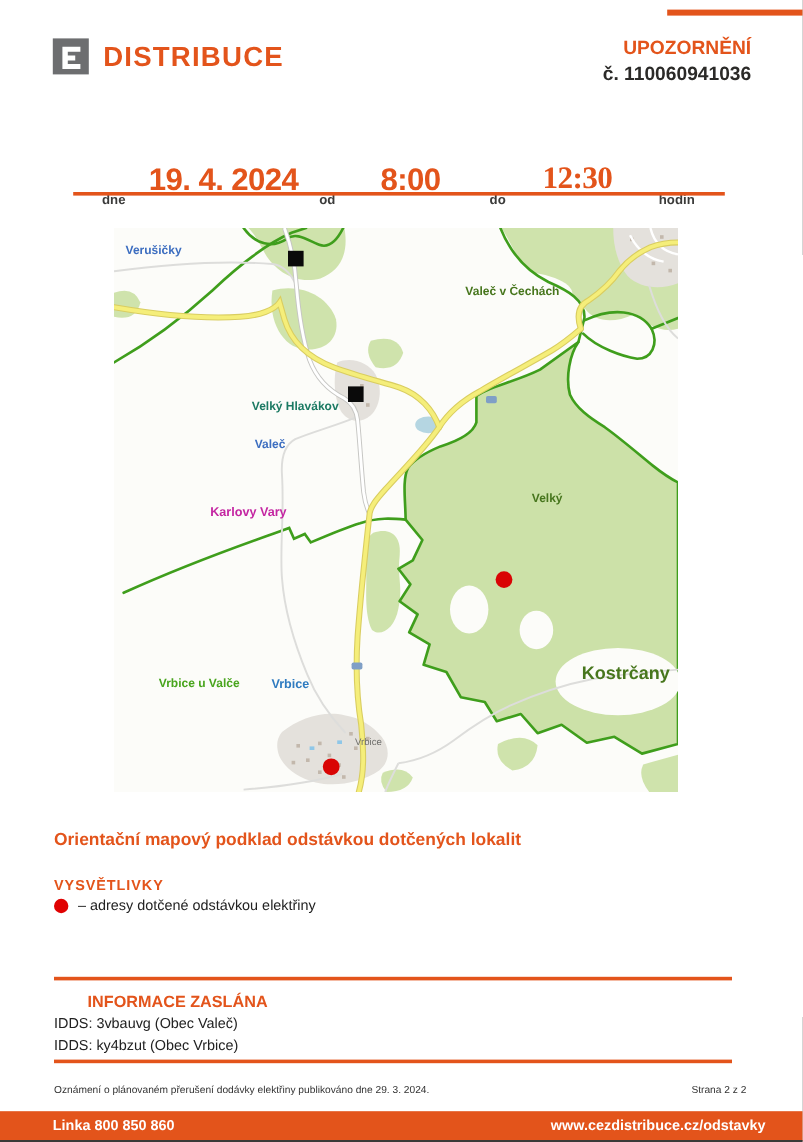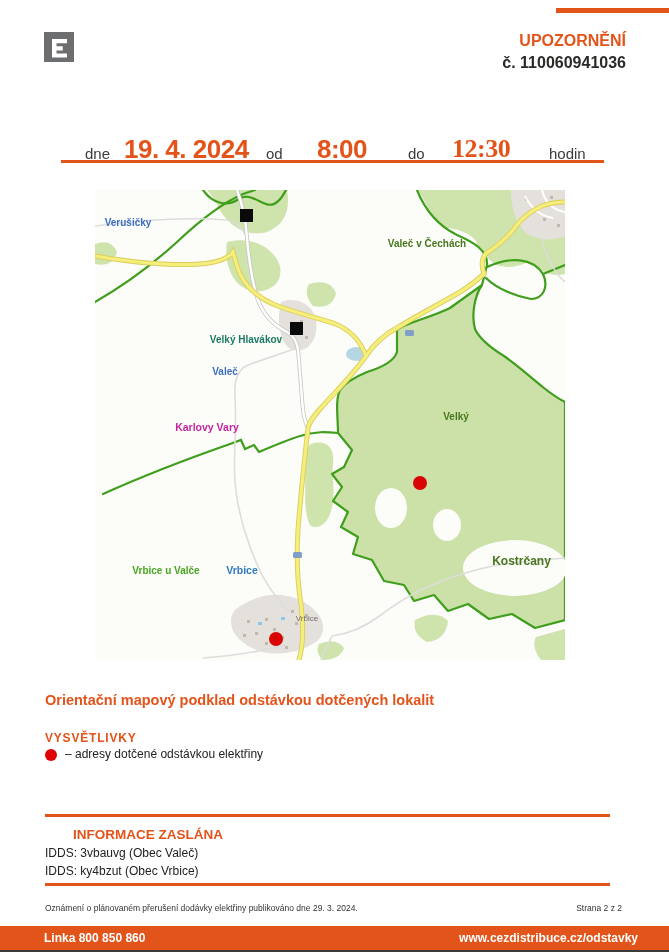--- a/index.html
+++ b/index.html
@@ -7,21 +7,21 @@
         font-family:"Liberation Sans",sans-serif;overflow:hidden;margin:0 auto;}
   
   .logo-box{position:absolute;left:44px;top:32px;width:30px;height:30px;background:#6d6e70;}
   .brand{position:absolute;left:86px;top:34px;font-size:23px;font-weight:bold;
          color:#e3541b;letter-spacing:1px;}
   .topline{position:absolute;left:556px;top:8px;width:113px;height:5px;background:#e3541b;}
   .notice{position:absolute;right:43px;top:30px;text-align:right;font-weight:bold;
           font-size:16px;line-height:21.5px;color:#e3541b;}
   .notice .num{color:#2b2a28;}
   
-  .sched-small{position:absolute;top:145px;font-size:15px;font-weight:normal;color:#3b3b3a;}
+  .sched-small{position:absolute;top:161px;font-size:11px;font-weight:bold;color:#3b3b3a;}
   .sched-big{position:absolute;top:134px;font-size:26px;font-weight:bold;color:#e3541b;letter-spacing:-0.5px;}
   .sched-rule{position:absolute;left:61px;top:160px;width:543px;height:3px;background:#e3541b;}
   
   .map{position:absolute;left:95px;top:190px;width:470px;height:470px;background:#fcfcf9;overflow:hidden;}
   .map svg{position:absolute;left:0;top:0;}
   .mlabel{position:absolute;transform:translate(-50%,-50%);white-space:nowrap;
           font-size:10px;font-weight:bold;}
   .marker-sq{position:absolute;width:13px;height:13px;background:#0a0a0a;}
   .marker-dot{position:absolute;width:14px;height:14px;border-radius:50%;background:#d90404;}
   
@@ -48,20 +48,21 @@
 </head>
 <body>
 
 <div class="page">
 
   <div class="logo-box">
     <svg width="30" height="30" viewBox="0 0 30 30">
       <path d="M8,7 h15 v4.2 h-10.5 v3 h6.2 v4.2 h-6.2 v3 h10.5 v4.2 h-15 z" fill="#ffffff"></path>
     </svg>
   </div>
+  <div class="brand">DISTRIBUCE</div>
   <div class="topline"></div>
 
   <div class="notice">
     <div>UPOZORNĚNÍ</div>
     <div class="num">č. 110060941036</div>
   </div>
 
   <span class="sched-small" style="left:85px;">dne</span>
   <span class="sched-big" style="left:124px;">19. 4. 2024</span>
   <span class="sched-small" style="left:266px;">od</span>
@@ -159,29 +160,29 @@
       <g fill="none" stroke="#f5ee7a" stroke-width="3.2" stroke-linecap="round">
         <path d="M0,66 C35,72 75,76 105,74 C122,73 134,68 138,62 L142,76 C148,96 162,108 183,116 C202,123 222,128 238,133 C255,139 266,152 271,166"></path>
         <path d="M271,166 C280,152 292,143 305,136 C325,124 348,112 365,102 C375,96 382,90 389,84"></path>
         <path d="M389,84 C385,72 388,64 396,60 C406,53 414,46 421,36 C428,27 438,20 447,16 C455,13 462,12 470,12"></path>
         <path d="M271,166 C258,185 240,202 226,218 C218,227 214,232 213,238 C210,265 206,300 203,340 C201,372 203,396 206,414 C208,436 209,452 204,470"></path>
       </g>
       <rect x="310" y="140" width="9" height="6" rx="1.5" fill="#7f9fc6"></rect>
       <rect x="198" y="362" width="9" height="6" rx="1.5" fill="#7f9fc6"></rect>
     </svg>
 
-    <span class="mlabel" style="left:33px;top:19px;color:#3d6ec0;margin-top:13px;">Verušičky</span>
+    <span class="mlabel" style="left:33px;top:19px;color:#3d6ec0;">Verušičky</span>
     <span class="mlabel" style="left:332px;top:53px;color:#47761d;">Valeč v Čechách</span>
     <span class="mlabel" style="left:151px;top:149px;color:#1c7a63;">Velký Hlavákov</span>
     <span class="mlabel" style="left:130px;top:181px;color:#3d6ec0;">Valeč</span>
     <span class="mlabel" style="left:112px;top:237px;color:#c426a2;font-size:10.5px;">Karlovy Vary</span>
     <span class="mlabel" style="left:361px;top:226px;color:#47761d;">Velký</span>
     <span class="mlabel" style="left:71px;top:380px;color:#49a51e;">Vrbice u Valče</span>
     <span class="mlabel" style="left:147px;top:380px;color:#2f7bc0;font-size:10.5px;">Vrbice</span>
-    <span class="mlabel" style="left:415px;top:371px;color:#47761d;font-size:12px;padding-left:23px;">Kostrčany</span>
+    <span class="mlabel" style="left:415px;top:371px;color:#47761d;font-size:15px;padding-left:23px;">Kostrčany</span>
     <span class="mlabel" style="left:212px;top:428px;color:#6f6f6c;font-size:8px;font-weight:normal;">Vrbice</span>
 
     <div class="marker-sq" style="left:144.5px;top:18.5px;"></div>
     <div class="marker-sq" style="left:194.5px;top:131.5px;"></div>
     <div class="marker-dot" style="left:318px;top:286px;"></div>
     <div class="marker-dot" style="left:174px;top:442px;"></div>
   </div>
 
   <div class="caption">Orientační mapový podklad odstávkou dotčených lokalit</div>
   <div class="leg-title">VYSVĚTLIVKY</div>

